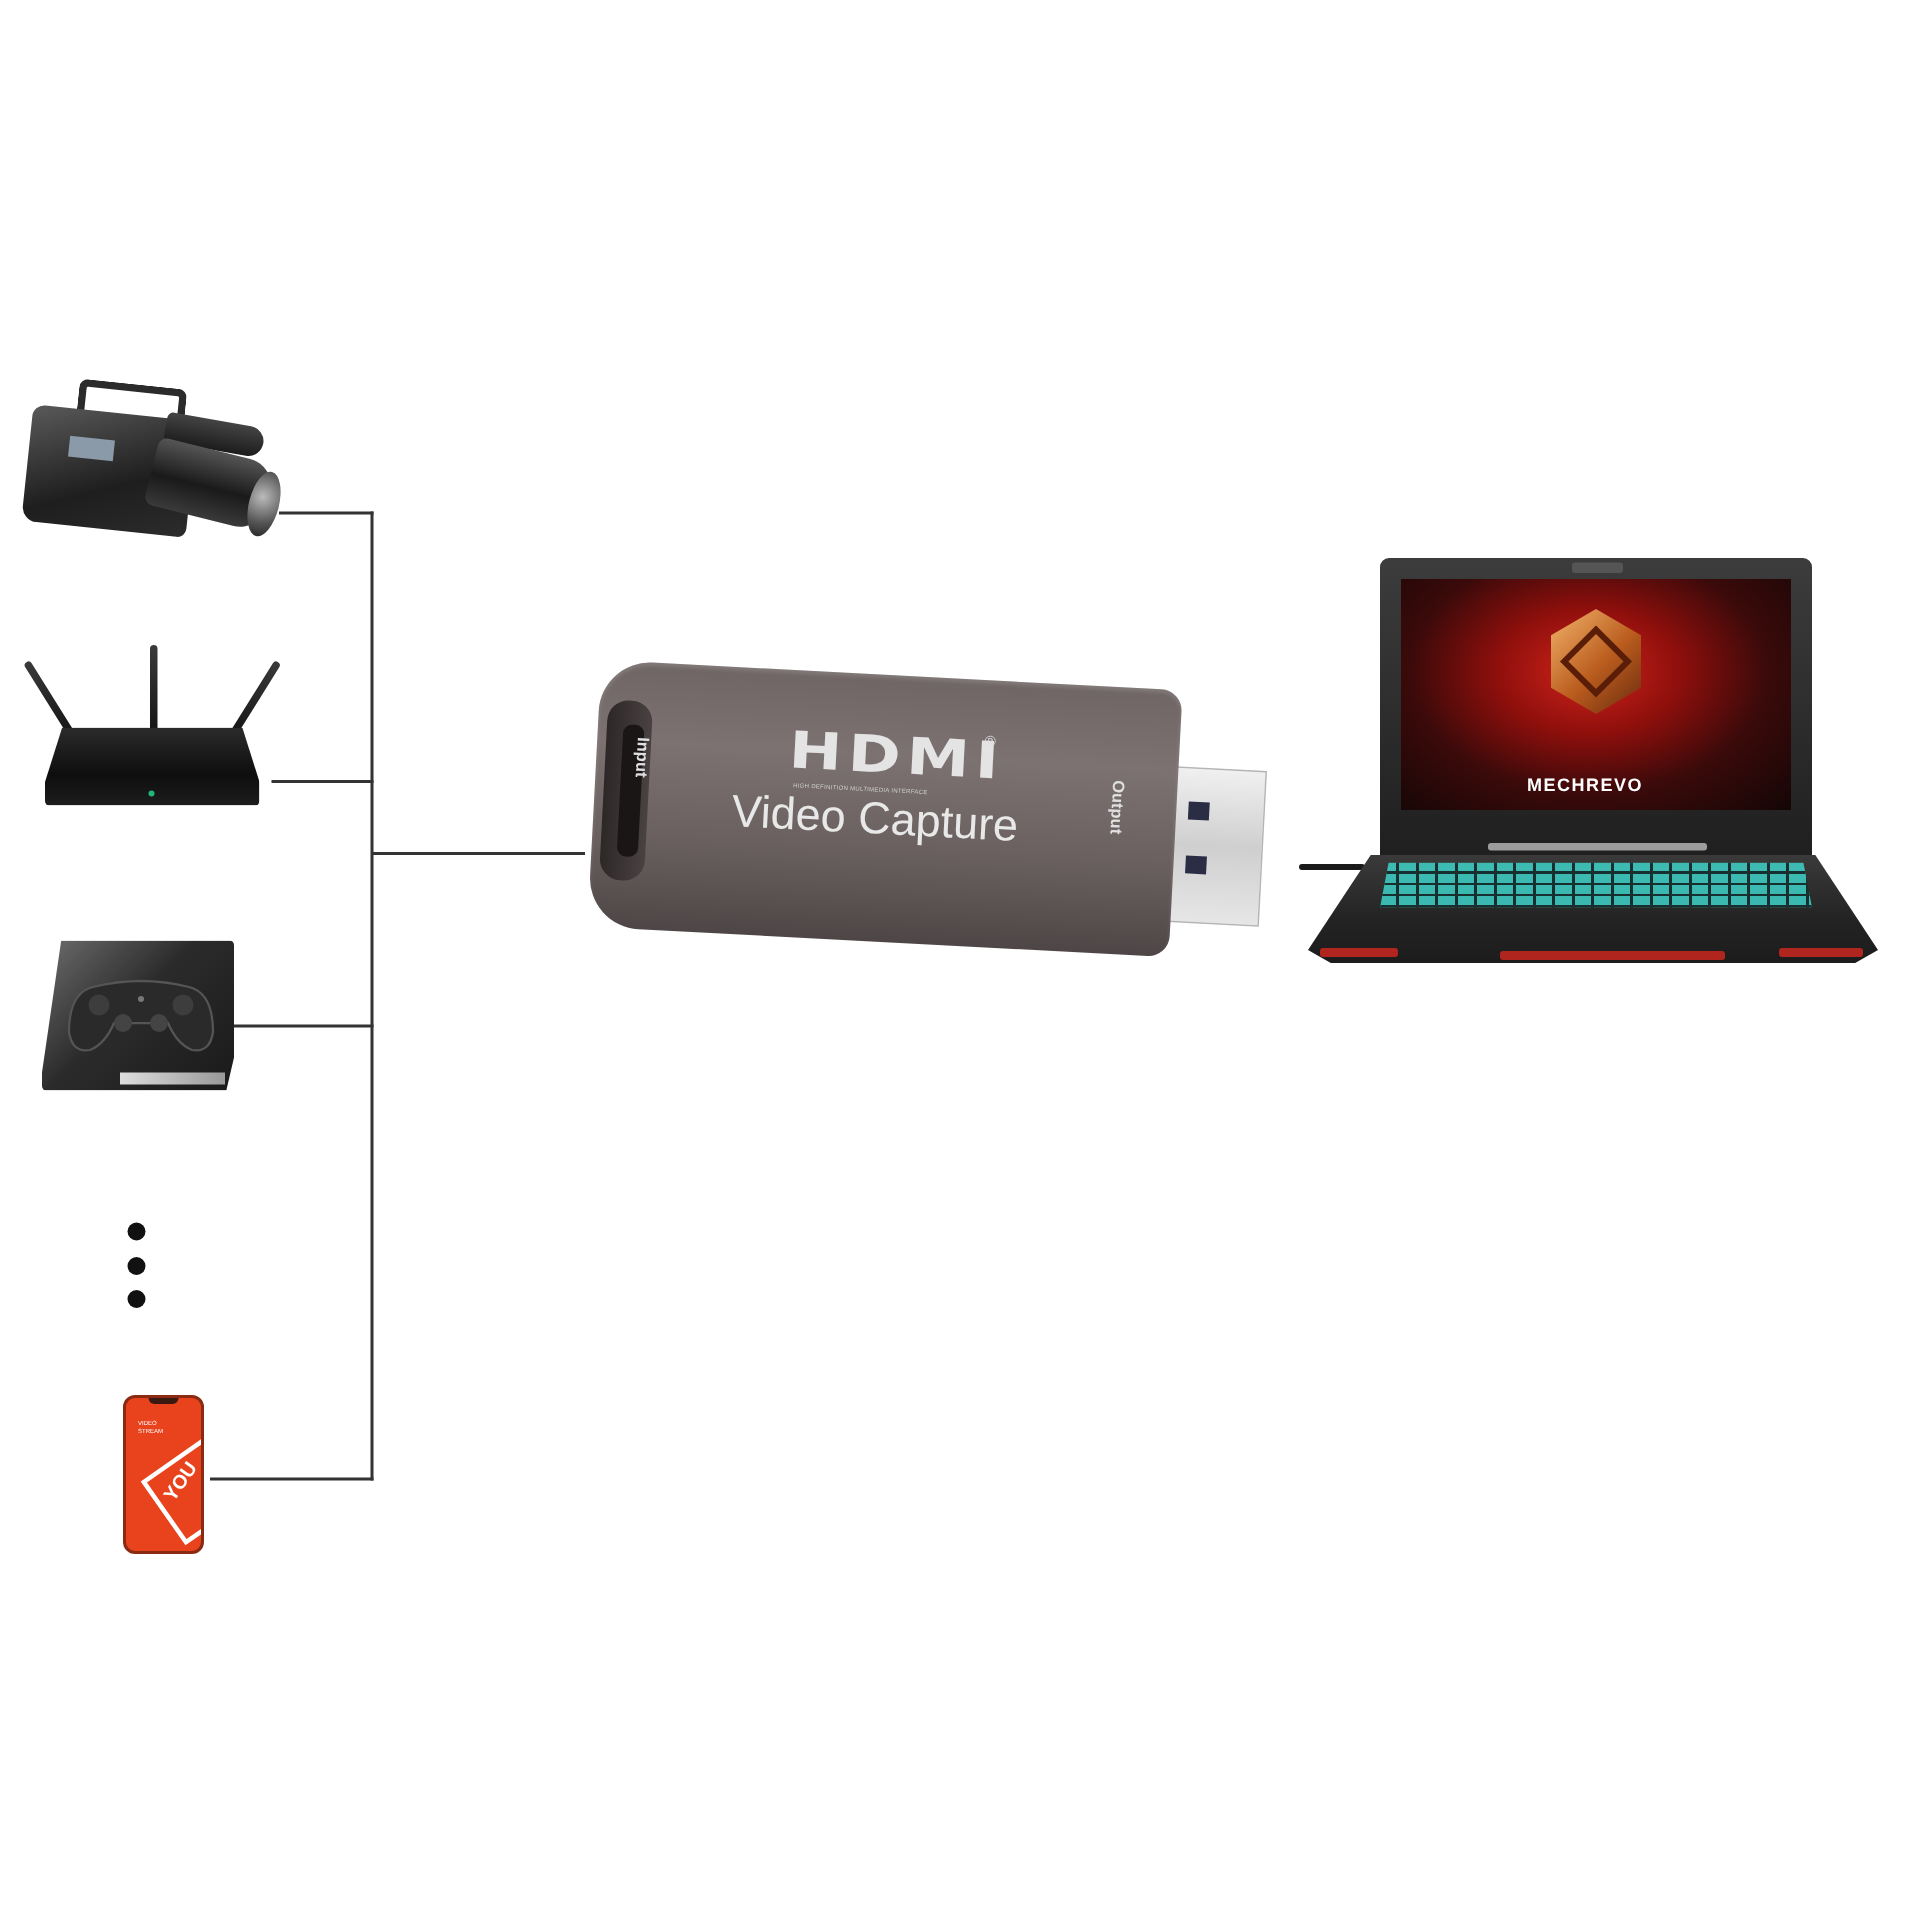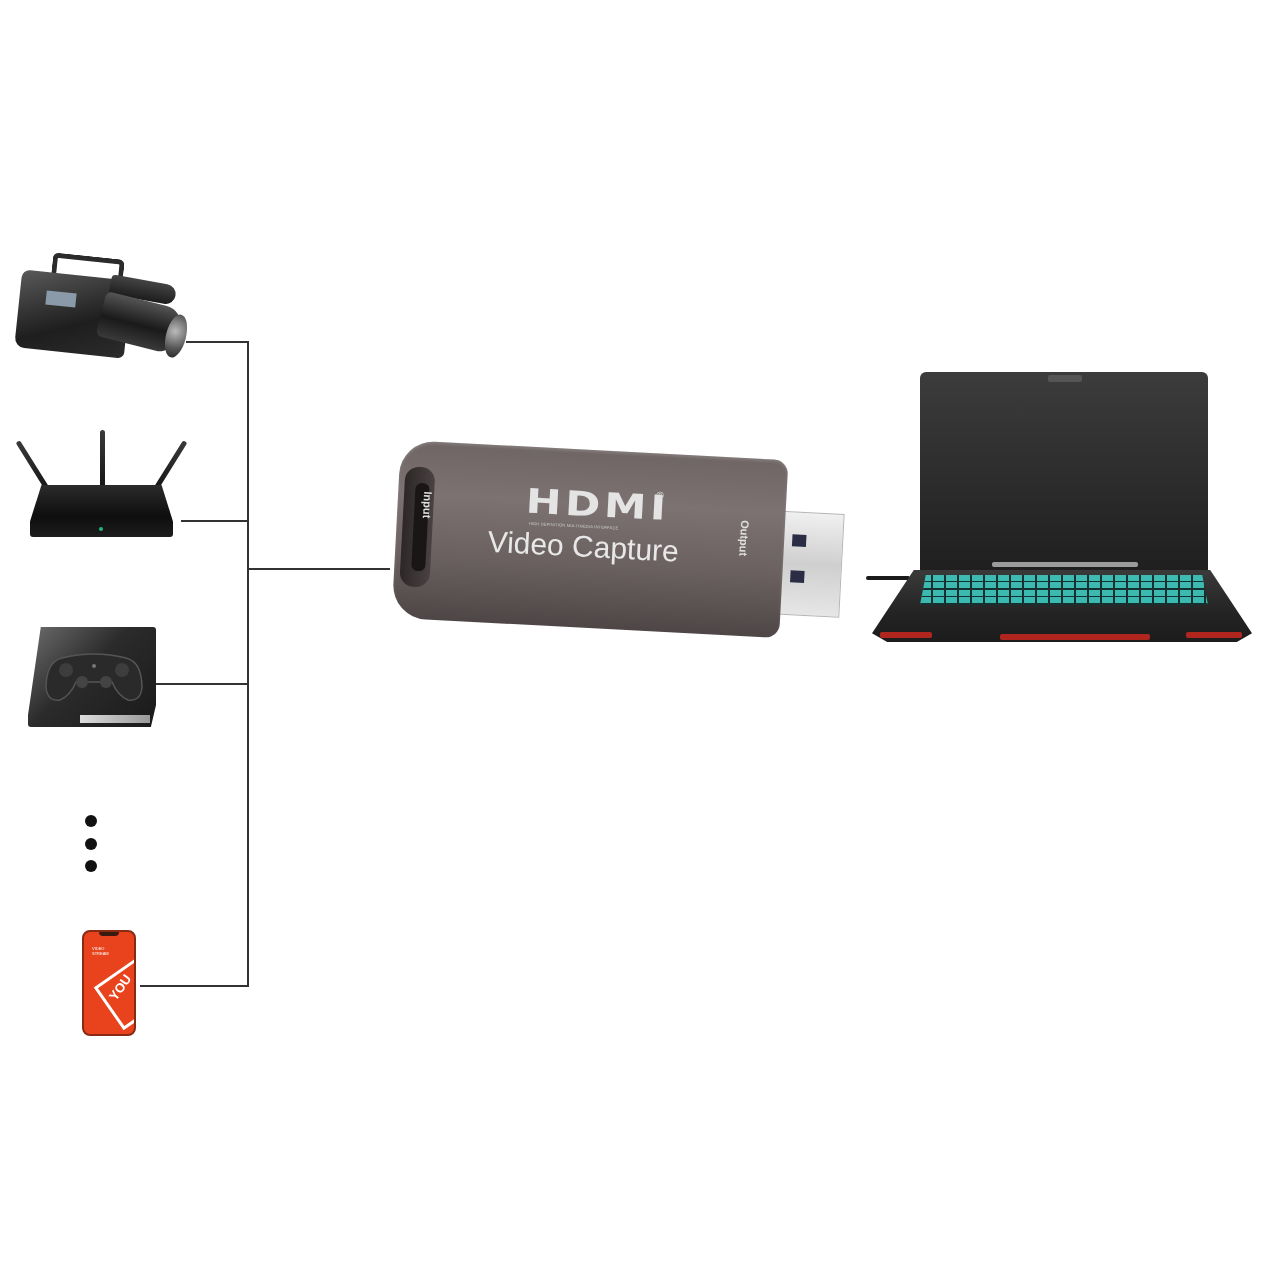--- a/index.html
+++ b/index.html
@@ -134,20 +134,25 @@
   <div class="hdmi-reg">®</div>
   <div class="hdmi-sub">HIGH DEFINITION MULTIMEDIA INTERFACE</div>
   <div class="vc-label">Video Capture</div>
   <div class="output-label">Output</div>
 </div>
 
 <div>
   <div class="abs cable"></div>
   <div class="abs lid">
     <div class="webcam"></div>
+    <div class="screen">
+      <div class="logo-hex"></div>
+      <div class="logo-inner"></div>
+      <div class="brand"><span>MECHREVO</span></div>
+    </div>
     <div class="hinge-bar"></div>
   </div>
   <div class="abs base"></div>
   <div class="abs keyboard"></div>
   <div class="abs kb-rows"></div>
   <div class="red-foot" style="left:880px;top:632px;width:52px;"></div>
   <div class="red-foot" style="left:1000px;top:634px;width:150px;"></div>
   <div class="red-foot" style="left:1186px;top:632px;width:56px;"></div>
 </div>
 

